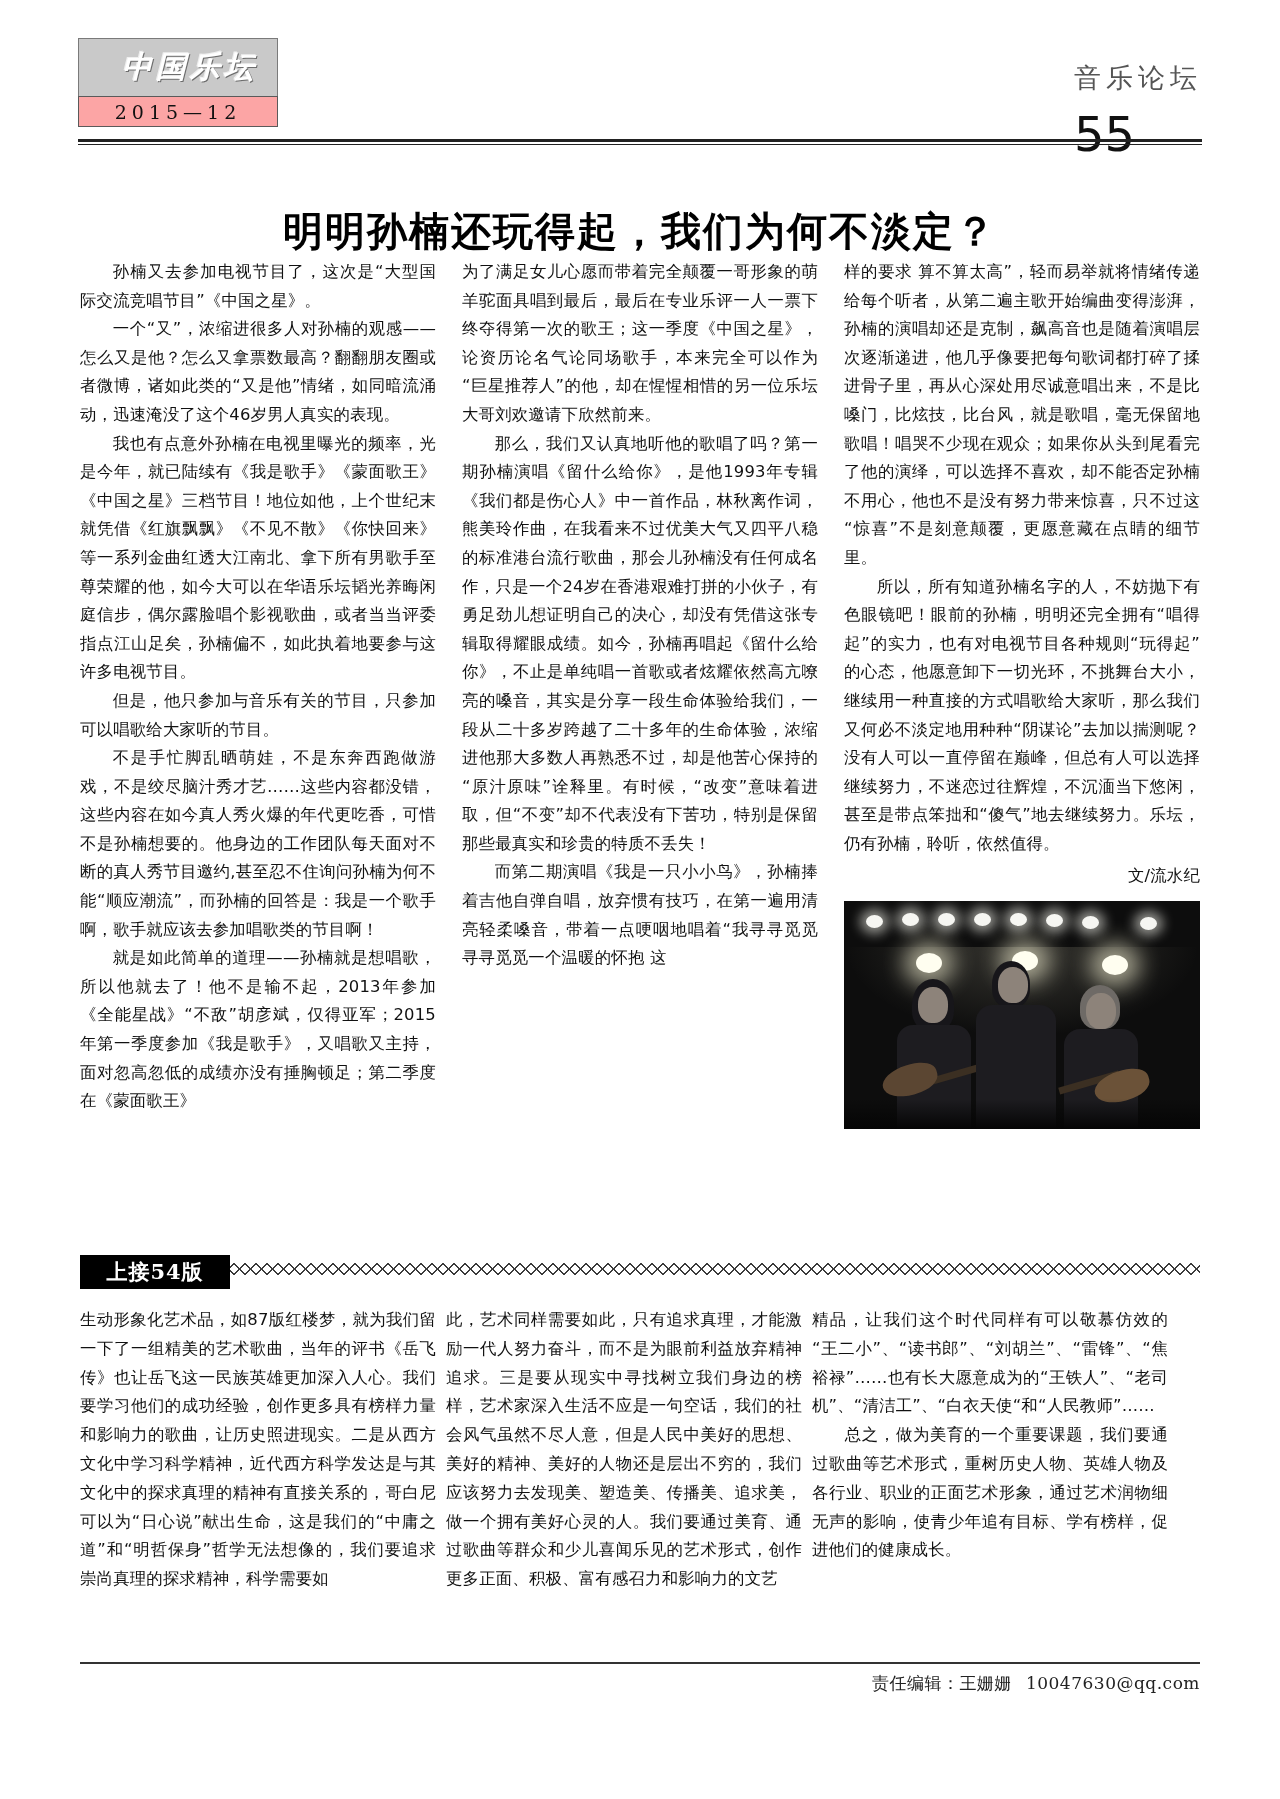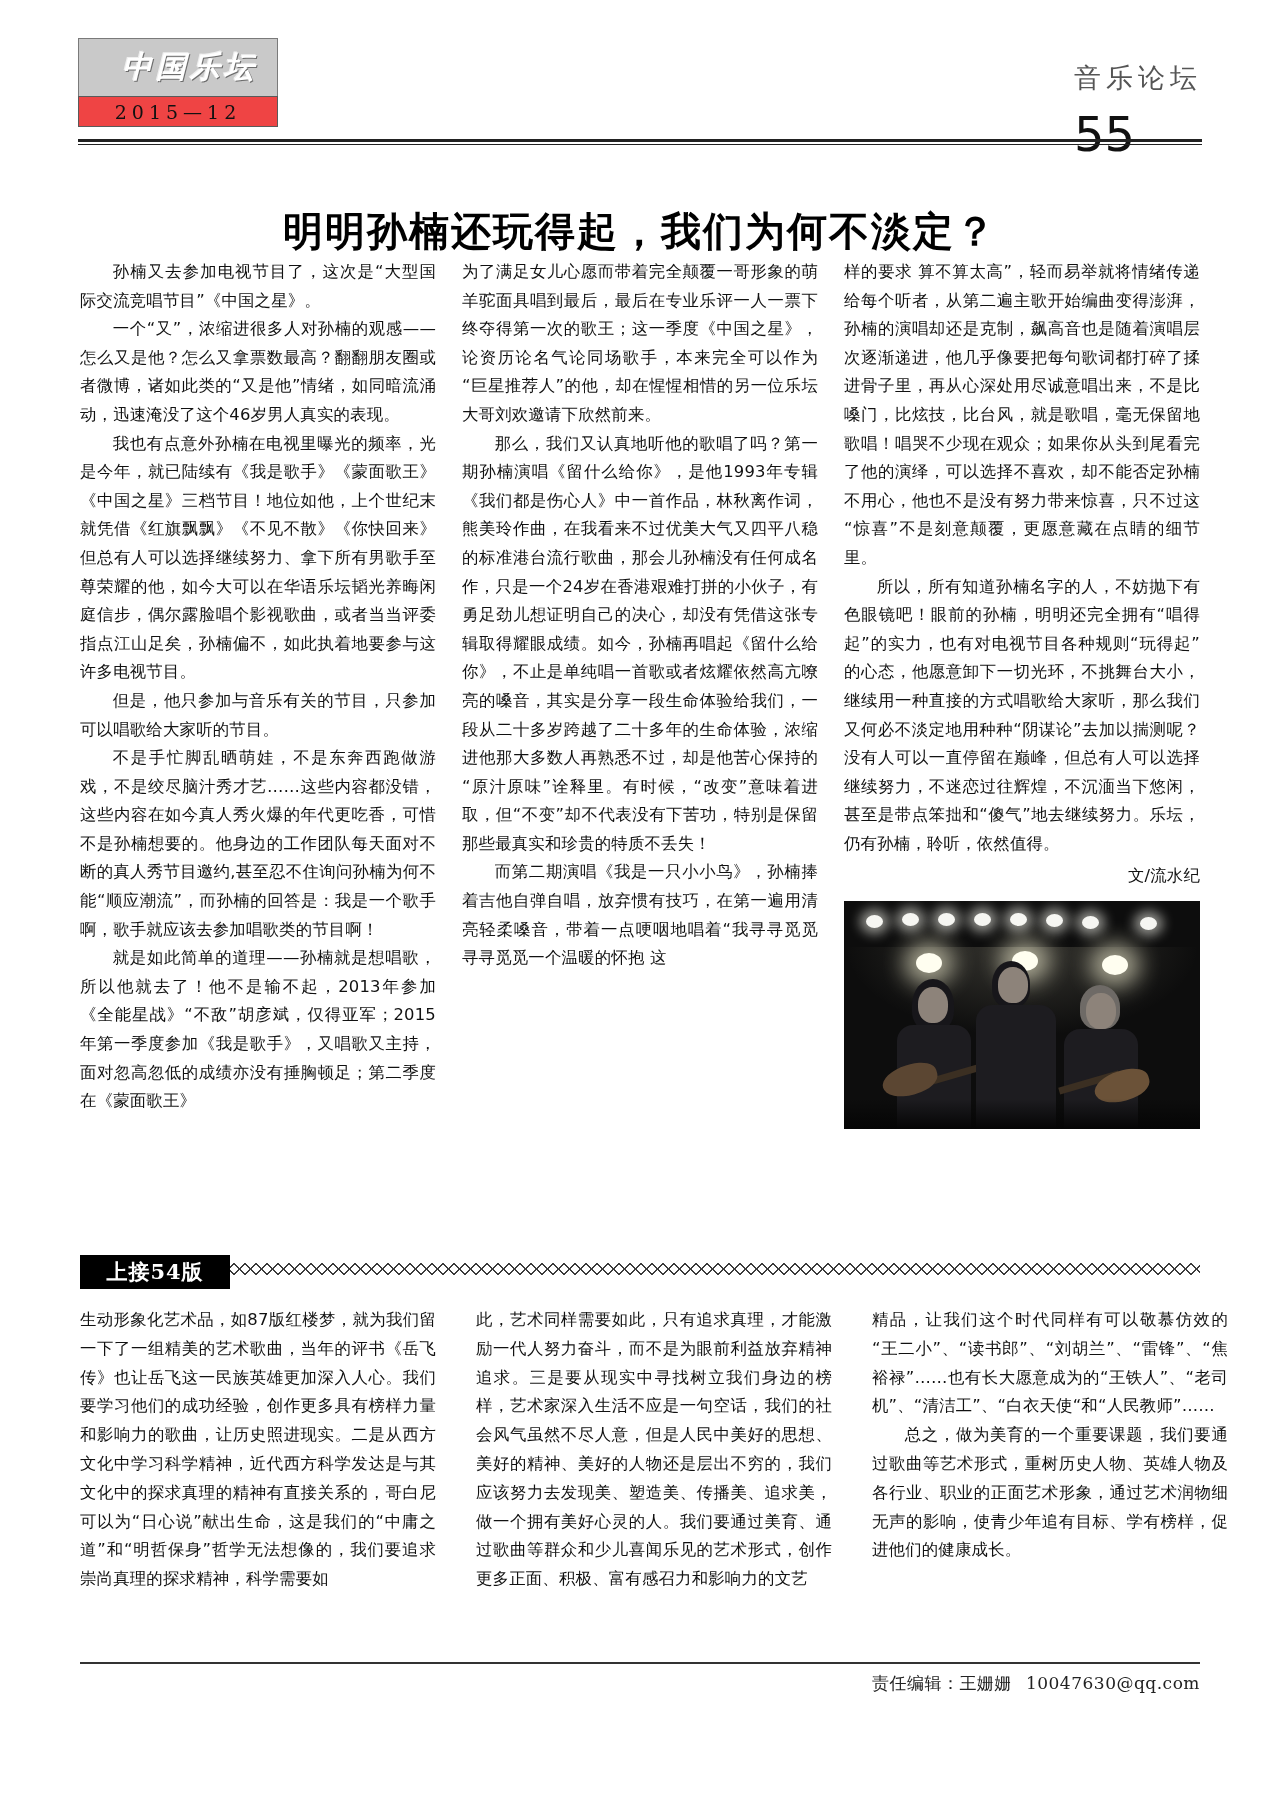--- a/index.html
+++ b/index.html
@@ -43,21 +43,21 @@
     font-family: "DejaVu Serif", "Liberation Serif", serif;
     font-size: 30px;
     letter-spacing: 4px;
     color: #ffffff;
     text-shadow: 1px 1px 0 #6d6d6d, -1px -1px 0 #efefef;
     font-weight: 700;
     font-style: italic;
   }
   .masthead-date {
     height: 31px;
-    background: #ef4444;
+    background: #fca5a5;
     border: 1px solid #5a5a5a;
     display: flex;
     align-items: center;
     justify-content: center;
     box-sizing: border-box;
   }
   .masthead-date span {
     font-family: "DejaVu Serif", "Liberation Serif", serif;
     font-size: 19px;
     letter-spacing: 5px;
@@ -253,21 +253,21 @@
     letter-spacing: 1px;
     font-weight: 700;
   }
 
   .cols2 {
     position: absolute;
     left: 80px;
     top: 1306px;
     width: 1120px;
     display: flex;
-    gap: 40px;
+    gap: 10px;
   }
   .cols2 .col p {
     font-size: 16.4px;
     line-height: 28.8px;
   }
 
   
   .footer-rule {
     position: absolute;
     left: 80px;
@@ -312,21 +312,21 @@
   <div class="header-rule"></div>
   <div class="header-rule2"></div>
 
   <h1 class="article-title">明明孙楠还玩得起，我们为何不淡定？</h1>
 
   <div class="cols">
 
     <div class="col">
       <p>孙楠又去参加电视节目了，这次是“大型国际交流竞唱节目”《中国之星》。</p>
       <p>一个“又”，浓缩进很多人对孙楠的观感——怎么又是他？怎么又拿票数最高？翻翻朋友圈或者微博，诸如此类的“又是他”情绪，如同暗流涌动，迅速淹没了这个46岁男人真实的表现。</p>
-      <p>我也有点意外孙楠在电视里曝光的频率，光是今年，就已陆续有《我是歌手》《蒙面歌王》《中国之星》三档节目！地位如他，上个世纪末就凭借《红旗飘飘》《不见不散》《你快回来》但总有人可以选择继续努力、拿下所有男歌手至尊荣耀的他，如今大可以在华语乐坛韬光养晦闲庭信步，偶尔露脸唱个影视歌曲，或者当当评委指点江山足矣，孙楠偏不，如此执着地要参与这许多电视节目。</p>
+      <p>我也有点意外孙楠在电视里曝光的频率，光是今年，就已陆续有《我是歌手》《蒙面歌王》《中国之星》三档节目！地位如他，上个世纪末就凭借《红旗飘飘》《不见不散》《你快回来》等一系列金曲红透大江南北、拿下所有男歌手至尊荣耀的他，如今大可以在华语乐坛韬光养晦闲庭信步，偶尔露脸唱个影视歌曲，或者当当评委指点江山足矣，孙楠偏不，如此执着地要参与这许多电视节目。</p>
       <p>但是，他只参加与音乐有关的节目，只参加可以唱歌给大家听的节目。</p>
       <p>不是手忙脚乱晒萌娃，不是东奔西跑做游戏，不是绞尽脑汁秀才艺……这些内容都没错，这些内容在如今真人秀火爆的年代更吃香，可惜不是孙楠想要的。他身边的工作团队每天面对不断的真人秀节目邀约,甚至忍不住询问孙楠为何不能“顺应潮流”，而孙楠的回答是：我是一个歌手啊，歌手就应该去参加唱歌类的节目啊！</p>
       <p>就是如此简单的道理——孙楠就是想唱歌，所以他就去了！他不是输不起，2013年参加《全能星战》“不敌”胡彦斌，仅得亚军；2015年第一季度参加《我是歌手》，又唱歌又主持，面对忽高忽低的成绩亦没有捶胸顿足；第二季度在《蒙面歌王》</p>
     </div>
 
     <div class="col">
       <p class="no-indent">为了满足女儿心愿而带着完全颠覆一哥形象的萌羊驼面具唱到最后，最后在专业乐评一人一票下终夺得第一次的歌王；这一季度《中国之星》，论资历论名气论同场歌手，本来完全可以作为“巨星推荐人”的他，却在惺惺相惜的另一位乐坛大哥刘欢邀请下欣然前来。</p>
       <p>那么，我们又认真地听他的歌唱了吗？第一期孙楠演唱《留什么给你》，是他1993年专辑《我们都是伤心人》中一首作品，林秋离作词，熊美玲作曲，在我看来不过优美大气又四平八稳的标准港台流行歌曲，那会儿孙楠没有任何成名作，只是一个24岁在香港艰难打拼的小伙子，有勇足劲儿想证明自己的决心，却没有凭借这张专辑取得耀眼成绩。如今，孙楠再唱起《留什么给你》，不止是单纯唱一首歌或者炫耀依然高亢嘹亮的嗓音，其实是分享一段生命体验给我们，一段从二十多岁跨越了二十多年的生命体验，浓缩进他那大多数人再熟悉不过，却是他苦心保持的“原汁原味”诠释里。有时候，“改变”意味着进取，但“不变”却不代表没有下苦功，特别是保留那些最真实和珍贵的特质不丢失！</p>
       <p>而第二期演唱《我是一只小小鸟》，孙楠捧着吉他自弹自唱，放弃惯有技巧，在第一遍用清亮轻柔嗓音，带着一点哽咽地唱着“我寻寻觅觅 寻寻觅觅一个温暖的怀抱 这</p>
     </div>

